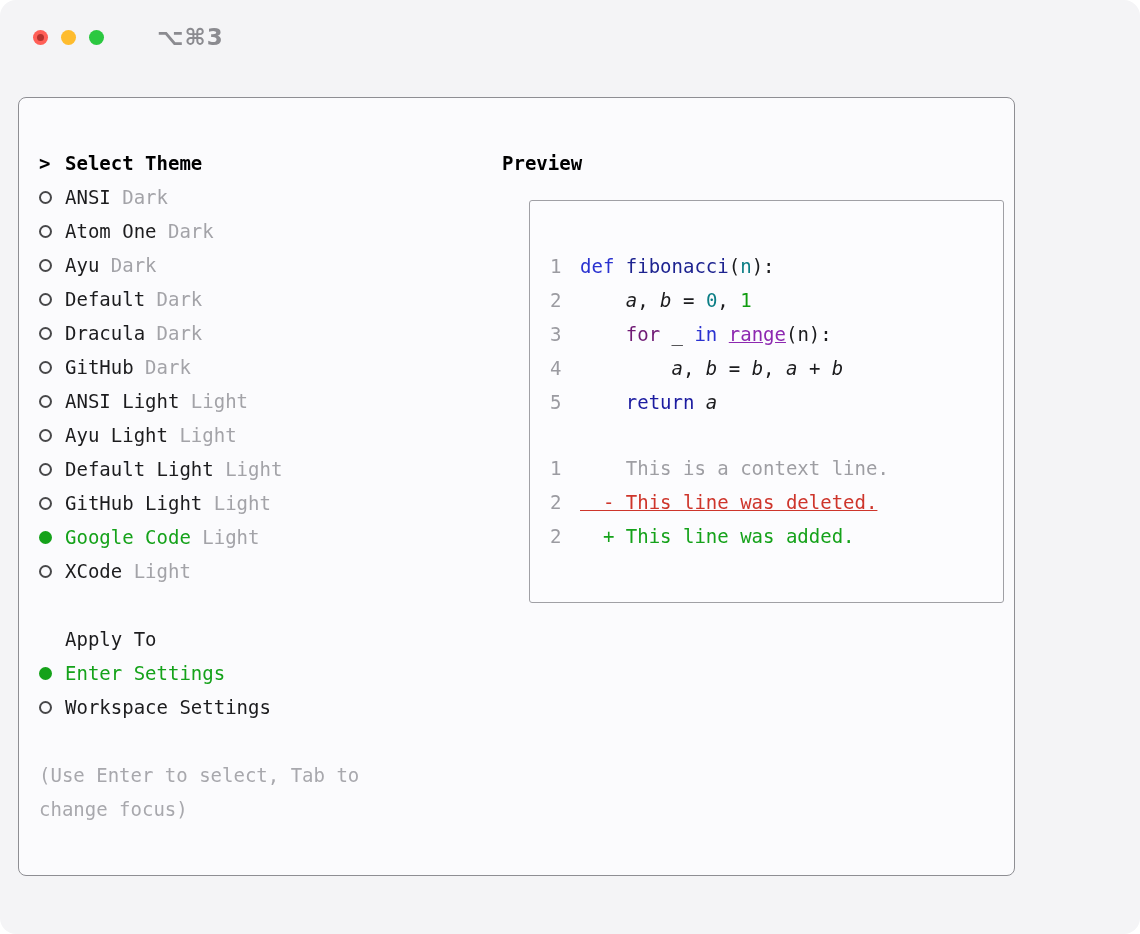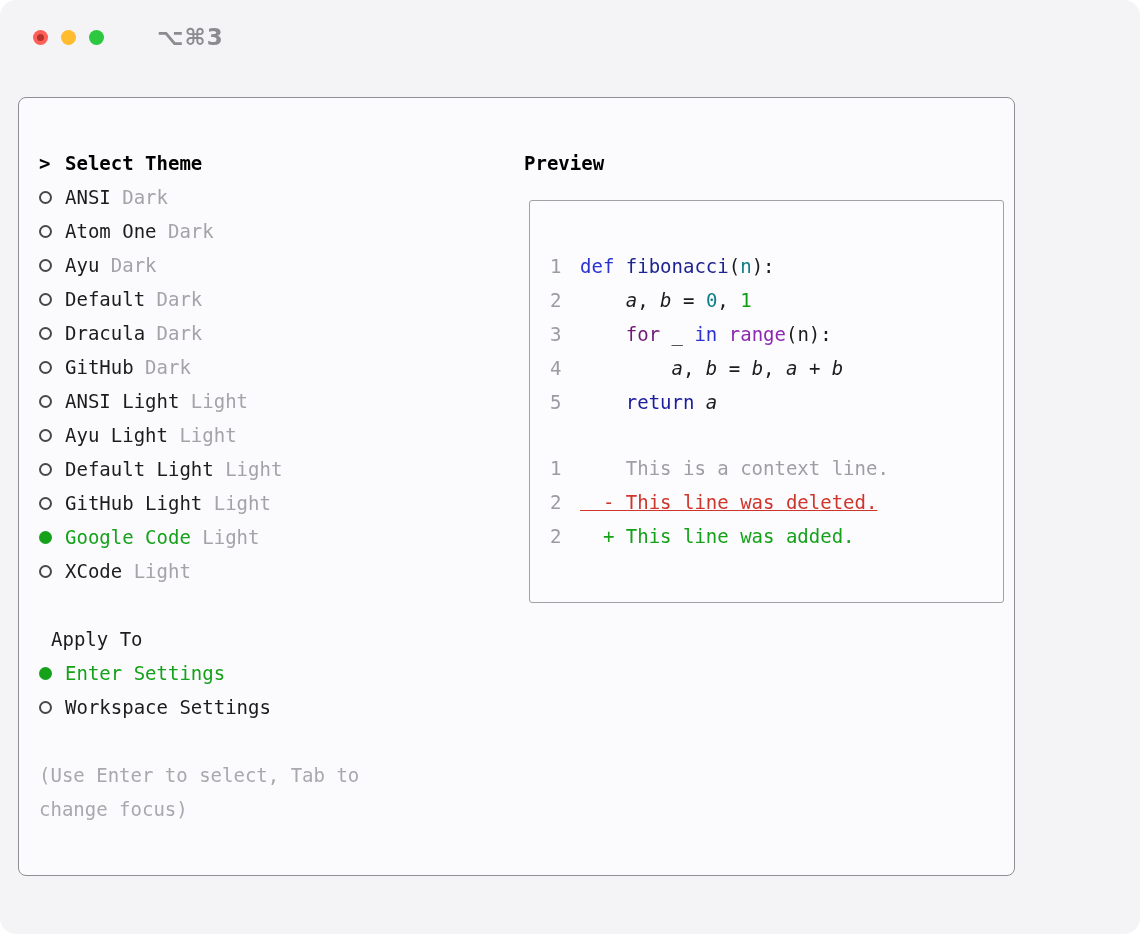--- a/index.html
+++ b/index.html
@@ -61,34 +61,34 @@
   .bullet {
     width: 13px; height: 13px; border-radius: 50%;
     border: 2px solid #48484a; margin-right: 13px;
     flex: 0 0 13px; background: transparent;
   }
   .bullet.on { background: var(--accent-green, #15a21a); border-color: var(--accent-green, #15a21a); }
   .tname { color: #1c1c1e; }
   .theme-row.selected .tname { color: var(--accent-green, #15a21a); }
   .variant { color: var(--muted-gray, #a3a3a8); white-space: pre; }
   .apply-title {
-    margin-top: 34px; margin-left: 12px;
+    margin-top: 34px; margin-left: 26px;
     height: 34px; line-height: 34px;
     color: #1c1c1e; font-weight: normal;
   }
   .apply-row.selected .tname { color: var(--accent-green, #15a21a); }
   .hint {
     margin-top: 34px;
     width: 380px;
     line-height: 34px;
     color: var(--hint-gray, #a8a8ad);
   }
   
   .right { flex: 1; }
-  .preview-title { margin-left: 23px; height: 34px; line-height: 34px; }
+  .preview-title { margin-left: 1px; height: 34px; line-height: 34px; }
   .preview-box {
     margin-left: 28px; margin-top: 20px;
     width: 475px; height: 403px;
     background: #fcfcfe;
     border: 1.5px solid #a0a0a5;
     border-radius: 3px;
     padding: 48px 0 0 20px;
   }
   .cline, .dline { display: flex; height: 34px; align-items: center; white-space: pre; }
   .lnum {
@@ -145,21 +145,21 @@
 
       <div class="hint">(Use Enter to select, Tab to change focus)</div>
     </div>
 
     <div class="right">
       <div class="heading preview-title">Preview</div>
       <div class="preview-box">
         <div>
             <div class="cline"><span class="lnum">1</span><span class="ctext"><span style="color: rgb(42, 50, 208);">def</span><span> </span><span style="color: rgb(29, 35, 144);">fibonacci</span><span>(</span><span style="color: rgb(12, 126, 133);">n</span><span>):</span></span></div>
             <div class="cline"><span class="lnum">2</span><span class="ctext"><span>    </span><span style="font-style: italic;">a</span><span>, </span><span style="font-style: italic;">b</span><span> = </span><span style="color: rgb(12, 126, 133);">0</span><span>, </span><span style="color: rgb(16, 156, 16);">1</span></span></div>
-            <div class="cline"><span class="lnum">3</span><span class="ctext"><span>    </span><span style="color: #701a75;">for</span><span> _ </span><span style="color: rgb(42, 50, 208);">in</span><span> </span><span style="color: rgb(141, 40, 176);">range</span><span>(n):</span></span></div>
+            <div class="cline"><span class="lnum">3</span><span class="ctext"><span>    </span><span style="color: #701a75;">for</span><span> _ </span><span style="color: rgb(42, 50, 208);">in</span><span> </span><span style="color: rgb(141, 40, 176); text-decoration: underline;">range</span><span>(n):</span></span></div>
             <div class="cline"><span class="lnum">4</span><span class="ctext"><span>        </span><span style="font-style: italic;">a</span><span>, </span><span style="font-style: italic;">b</span><span> = </span><span style="font-style: italic;">b</span><span>, </span><span style="font-style: italic;">a</span><span> + </span><span style="font-style: italic;">b</span></span></div>
             <div class="cline"><span class="lnum">5</span><span class="ctext"><span>    </span><span style="color: rgb(27, 27, 160);">return</span><span> </span><span style="font-style: italic;">a</span></span></div>
           </div>
         <div class="diff-block">
             <div class="dline context"><span class="lnum">1</span><span class="dtext">    This is a context line.</span></div>
             <div class="dline deleted"><span class="lnum">2</span><span class="dtext">  - This line was deleted.</span></div>
             <div class="dline added"><span class="lnum">2</span><span class="dtext">  + This line was added.</span></div>
           </div>
       </div>
     </div>

